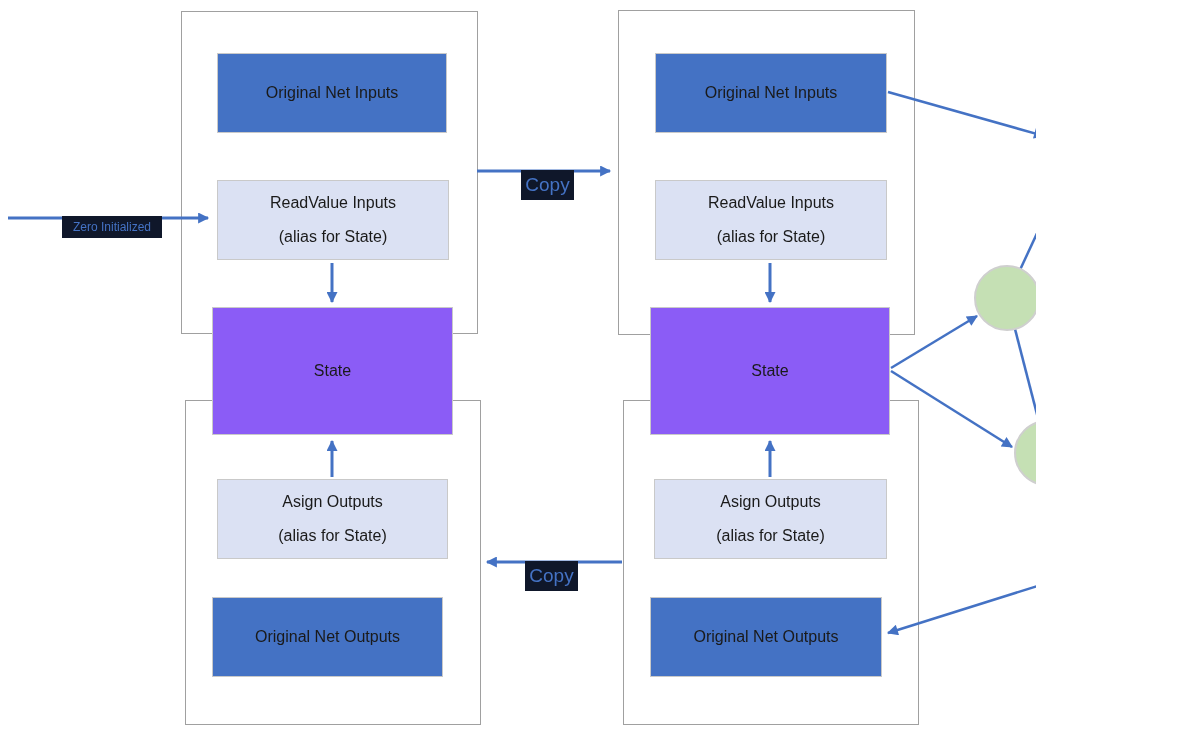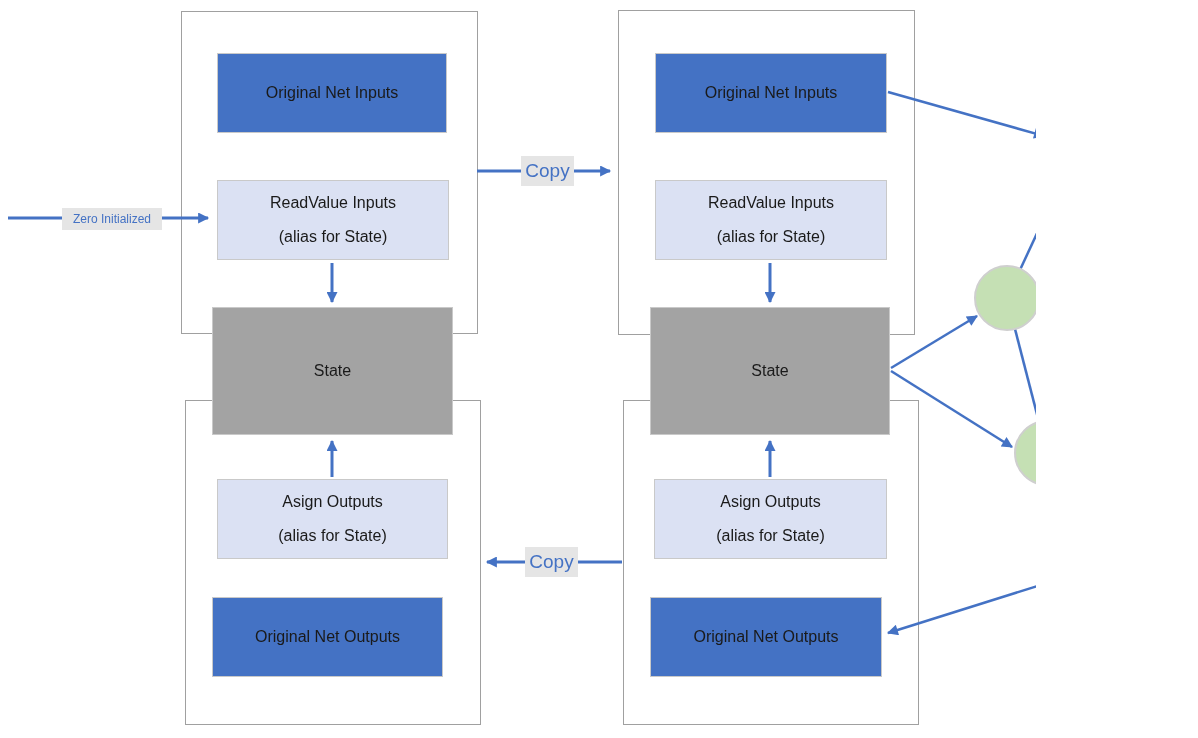--- a/index.html
+++ b/index.html
@@ -10,24 +10,24 @@
   .container-frame{
     position:absolute;border:1.5px solid #a0a0a0;background:transparent;
   }
   .box{
     position:absolute;display:flex;flex-direction:column;align-items:center;
     justify-content:center;text-align:center;font-size:16px;color:#1a1a1a;
     line-height:22px;border:1.5px solid #c9c9c9;box-sizing:border-box;
   }
   .box.blue{background:#4472c4;}
   .box.lavender{background:#dbe1f3;gap:12px;}
-  .box.green{background:#a3a3a3;}
+  .box.green{background:#8b5cf6;}
   .chip{
-    position:absolute;background:#e5e5e5;color:#4472c4;display:flex;
-    align-items:center;justify-content:center;z-index:5;
+    position:absolute;background:#0f172a;color:#4472c4;display:flex;
+    align-items:center;justify-content:center;z-index:5;margin-top:14px;
   }
   .chip.copy{font-size:19px;}
   .chip.small{font-size:12px;}
   svg.connector-layer{position:absolute;left:0;top:0;z-index:3;pointer-events:none;}
   .connector{stroke:#4472c4;fill:none;}
 </style>
 </head>
 <body>
 
 <div class="canvas">
@@ -101,17 +101,17 @@
     <line class="connector" x1="1066" y1="577" x2="888" y2="633" stroke-width="2.5" marker-end="url(#arw)"></line>
 
     <circle cx="1077" cy="147" r="32" fill="#4472c4" stroke="#c9c9c9" stroke-width="2"></circle>
     <circle cx="1155" cy="238" r="31" fill="#a6a6a6" stroke="#c9c9c9" stroke-width="2"></circle>
     <circle cx="1007" cy="298" r="32" fill="#c5e0b4" stroke="#cfcfcf" stroke-width="2"></circle>
     <circle cx="1156" cy="367" r="31" fill="#a6a6a6" stroke="#c9c9c9" stroke-width="2"></circle>
     <circle cx="1047" cy="453" r="32" fill="#c5e0b4" stroke="#cfcfcf" stroke-width="2"></circle>
     <circle cx="1094" cy="566" r="32" fill="#4472c4" stroke="#c9c9c9" stroke-width="2"></circle>
   </svg>
 
-  <div class="chip small" style="left:62px;top:208px;width:100px;height:22px;">Zero Initialized</div>
+  <div class="chip small" style="left:62px;top:202px;width:100px;height:22px;">Zero Initialized</div>
   <div class="chip copy" style="left:521px;top:156px;width:53px;height:30px;">Copy</div>
   <div class="chip copy" style="left:525px;top:547px;width:53px;height:30px;">Copy</div>
 
 </div>
 
 </body></html>

